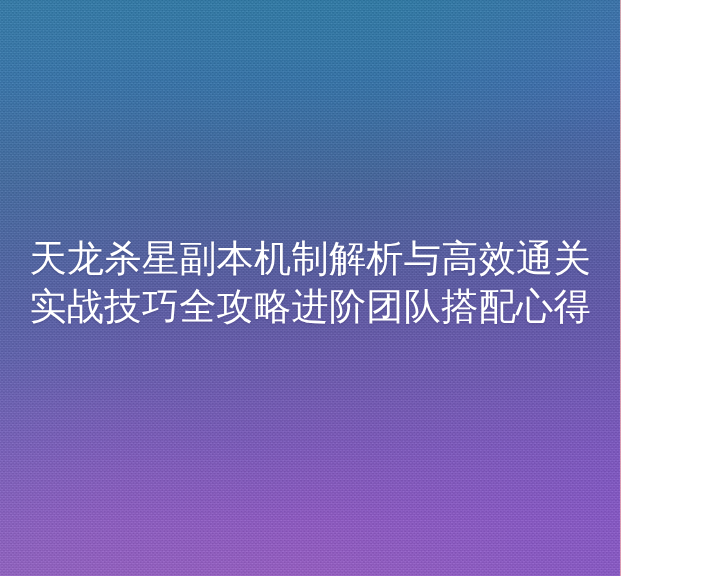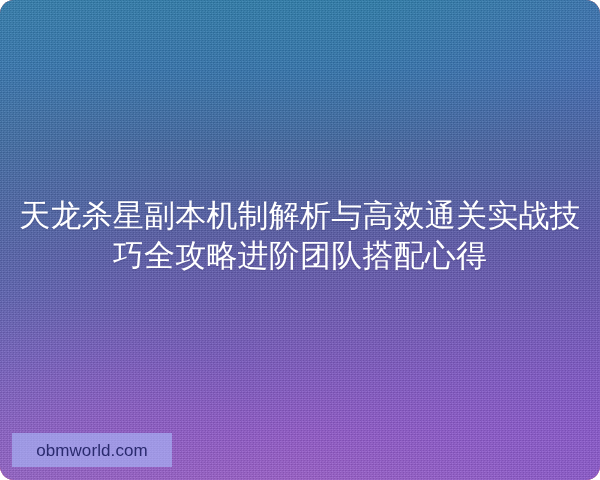--- a/index.html
+++ b/index.html
@@ -8,25 +8,24 @@
   }
   body {
     width: 600px;
     height: 480px;
     overflow: hidden;
     font-family: "Liberation Sans", "DejaVu Sans", sans-serif;
   }
 
   #banner {
     position: relative;
-    width: 600px;
+    width: 517px;
     height: 480px;
     overflow: hidden;
     background-color: #ef4444;
-    border-radius: 14px;
   }
 
   
   .grad-base {
     position: absolute;
     inset: 0;
     background: linear-gradient(
       180deg,
       #2f7cab 0%,
       #3573ae 14%,
@@ -130,17 +129,14 @@
 <div id="banner">
 
   <div class="grad-base"></div>
   <div class="grad-horiz"></div>
   <div class="grad-corner"></div>
   <div class="grain"></div>
   <div class="grain2"></div>
 
   <div id="title">天龙杀星副本机制解析与高效通关实战技巧全攻略进阶团队搭配心得</div>
 
-  <div id="watermark">
-    <span>obmworld.com</span>
-  </div>
 
 </div>
 
 </body></html>

